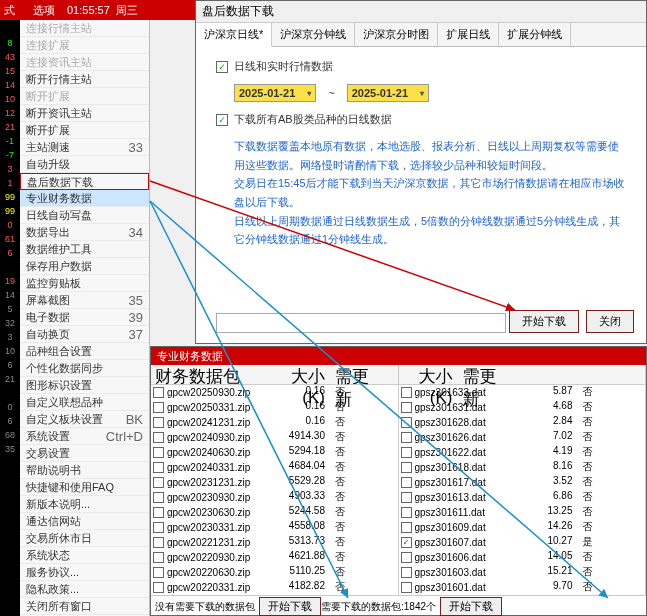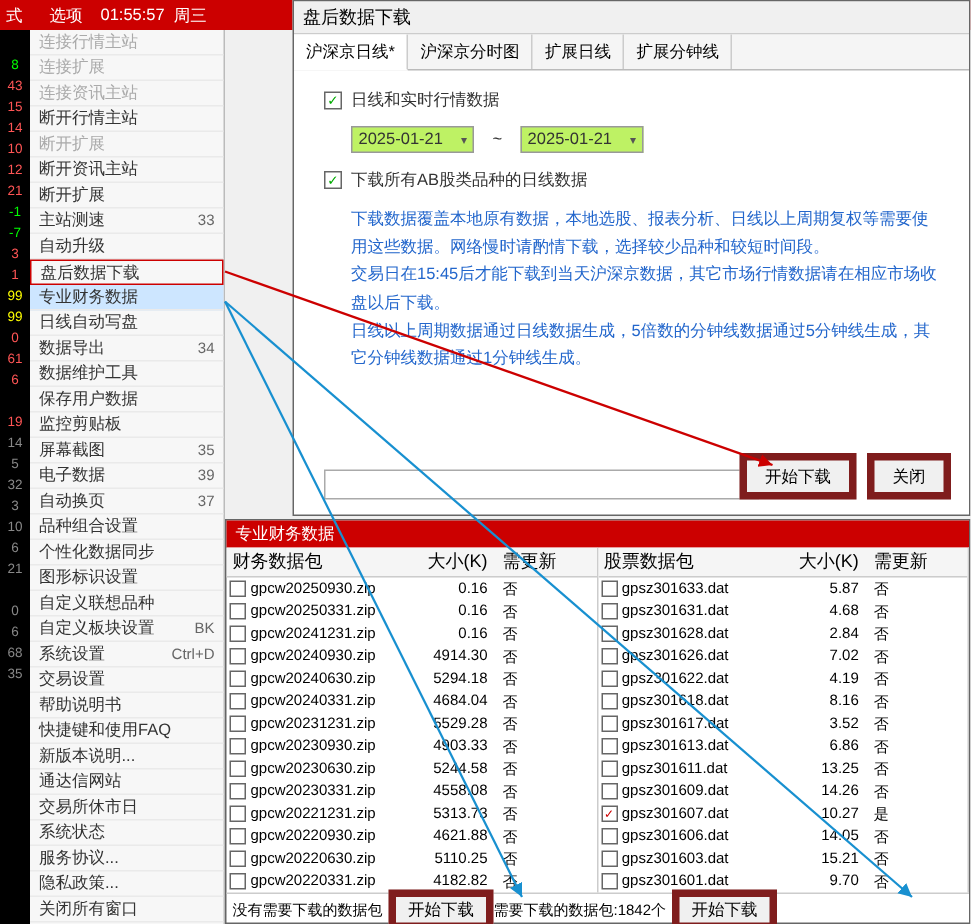--- a/index.html
+++ b/index.html
@@ -18,51 +18,51 @@
 .left-strip .g { color: #0f0; }
 .left-strip .r { color: #f55; }
 .left-strip .y { color: #ff0; }
 
 
 .menu { width: 130px; background: #f7f7f7; border-right: 1px solid #bbb; }
 .menu-item { padding: 2px 6px; display: flex; justify-content: space-between; cursor: pointer; border-bottom: 1px solid #eaeaea; height: 17px; line-height: 13px; font-size: 11px; color: #333; }
 .menu-item.disabled { color: #aaa; }
 .menu-item.boxed { border: 1.5px solid #cc0000; }
 .menu-item.sel { background: #cde6ff; }
-.menu-item .shortcut { color: #666; font-size: 10px; }
+.menu-item .shortcut { color: #666; font-size: 13px; }
 
 
 .dialog { position: absolute; left: 195px; top: 0; width: 452px; height: 344px; background: #fff; border: 1px solid #666; }
 .dialog-title { background: #f0f0f0; border-bottom: 1px solid #ccc; height: 22px; display: flex; align-items: center; padding-left: 6px; font-size: 12px; }
 .tabs { display: flex; background: #f5f5f5; height: 24px; border-bottom: 1px solid #bbb; font-size: 11px; }
 .tab { padding: 4px 8px; border-right: 1px solid #ccc; cursor: pointer; }
 .tab.active { background: #fff; border-bottom: 1px solid #fff; margin-bottom: -1px; }
 .dialog-body { padding: 12px 20px; font-size: 11px; color: #333; }
 .checkbox-row { display: flex; align-items: center; margin-bottom: 10px; }
 .checkbox-row .cb { width: 12px; height: 12px; border: 1px solid #666; margin-right: 6px; display: inline-flex; align-items: center; justify-content: center; font-size: 9px; color: #0a0; }
 .date-row { margin: 8px 0 10px 18px; display: flex; align-items: center; }
-.date-box { border: 1px solid #999; padding: 2px 4px; background: #bef264; display: flex; align-items: center; }
+.date-box { border: 1px solid #999; padding: 2px 4px; background: #fde047; display: flex; align-items: center; font-weight: bold; }
 .date-box .caret { margin-left: 12px; font-size: 8px; color: #555; }
 .tilde { margin: 0 12px; }
 .info-text { color: #2266cc; line-height: 1.7; margin: 8px 0 0 18px; font-size: 11px; }
 .dialog-input { width: 290px; height: 20px; border: 1px solid #aaa; margin-left: 20px; }
 .dialog-btns { position: absolute; bottom: 10px; right: 12px; }
-.btn { border: 5px solid #7f1d1d; background: #f0f0f0; padding: 3px 12px; margin-left: 4px; cursor: pointer; font-size: 11px; }
+.btn { border: 1px solid #7f1d1d; background: #f0f0f0; padding: 3px 12px; margin-left: 4px; cursor: pointer; font-size: 11px; }
 
 
 .lower-panel { position: absolute; left: 150px; top: 346px; width: 497px; height: 270px; background: #fff; border: 1px solid #666; }
 .lower-title { background: #cc0000; color: #fff; height: 18px; padding-left: 6px; line-height: 18px; font-size: 11px; }
 .lower-body { display: flex; height: 230px; }
 .col { width: 50%; border-right: 1px solid #ccc; overflow: hidden; display: flex; flex-direction: column; }
-.col-header { display: flex; background: #f5f5f5; font-size: 12px; border-bottom: 1px solid #ccc; height: 20px; align-items: center; }
+.col-header { display: flex; background: #f5f5f5; font-size: 17px; border-bottom: 1px solid #ccc; height: 20px; align-items: flex-start; }
 .col-header .h1 { width: 120px; padding-left: 4px; }
 .col-header .h2 { width: 60px; text-align: right; padding-right: 6px; }
 .col-header .h3 { width: 40px; padding-left: 4px; }
 .rows { flex: 1; overflow: hidden; }
-.row { display: flex; height: 15px; font-size: 10px; align-items: center; }
+.row { display: flex; height: 15px; font-size: 10px; }
 .row .c1 { width: 120px; padding-left: 2px; display: flex; align-items: center; }
 .row .cb { width: 11px; height: 11px; border: 1px solid #666; margin-right: 3px; display: inline-flex; align-items: center; justify-content: center; font-size: 8px; }
 .row .cb.chk { color: #c00; }
 .row .c2 { width: 60px; text-align: right; padding-right: 6px; }
 .row .c3 { width: 40px; padding-left: 4px; }
 .lower-footer { display: flex; height: 22px; align-items: center; border-top: 1px solid #ccc; font-size: 10px; justify-content: flex-start; padding: 0 4px; }
 .lower-footer .btn { padding: 1px 8px; }
 
 
 .arrow { position: absolute; pointer-events: none; z-index: 100; }
@@ -228,20 +228,21 @@
         <span>关闭所有窗口</span>
       </div>
       <div class="menu-item"></div>
     </div>
 </div>
 
 <div class="dialog">
   <div class="dialog-title">盘后数据下载</div>
   <div class="tabs" id="tabs">
       <div class="tab active">沪深京日线*</div>
+      <div class="tab">沪深京分钟线</div>
       <div class="tab">沪深京分时图</div>
       <div class="tab">扩展日线</div>
       <div class="tab">扩展分钟线</div>
     </div>
   <div class="dialog-body">
     <div class="checkbox-row">
       <span class="cb">✓</span>
       <span>日线和实时行情数据</span>
     </div>
     <div class="date-row">
@@ -345,21 +346,20 @@
           </div>
           <div class="row">
             <span class="c1"><span class="cb"></span>gpcw20220331.zip</span>
             <span class="c2">4182.82</span>
             <span class="c3">否</span>
           </div>
         </div>
     </div>
     <div class="col">
       <div class="col-header">
-        <span class="h1">股票数据包</span>
         <span class="h2">大小(K)</span>
         <span class="h3">需更新</span>
       </div>
       <div class="rows" id="right-rows">
           <div class="row">
             <span class="c1"><span class="cb"></span>gpsz301633.dat</span>
             <span class="c2">5.87</span>
             <span class="c3">否</span>
           </div>
           <div class="row">

